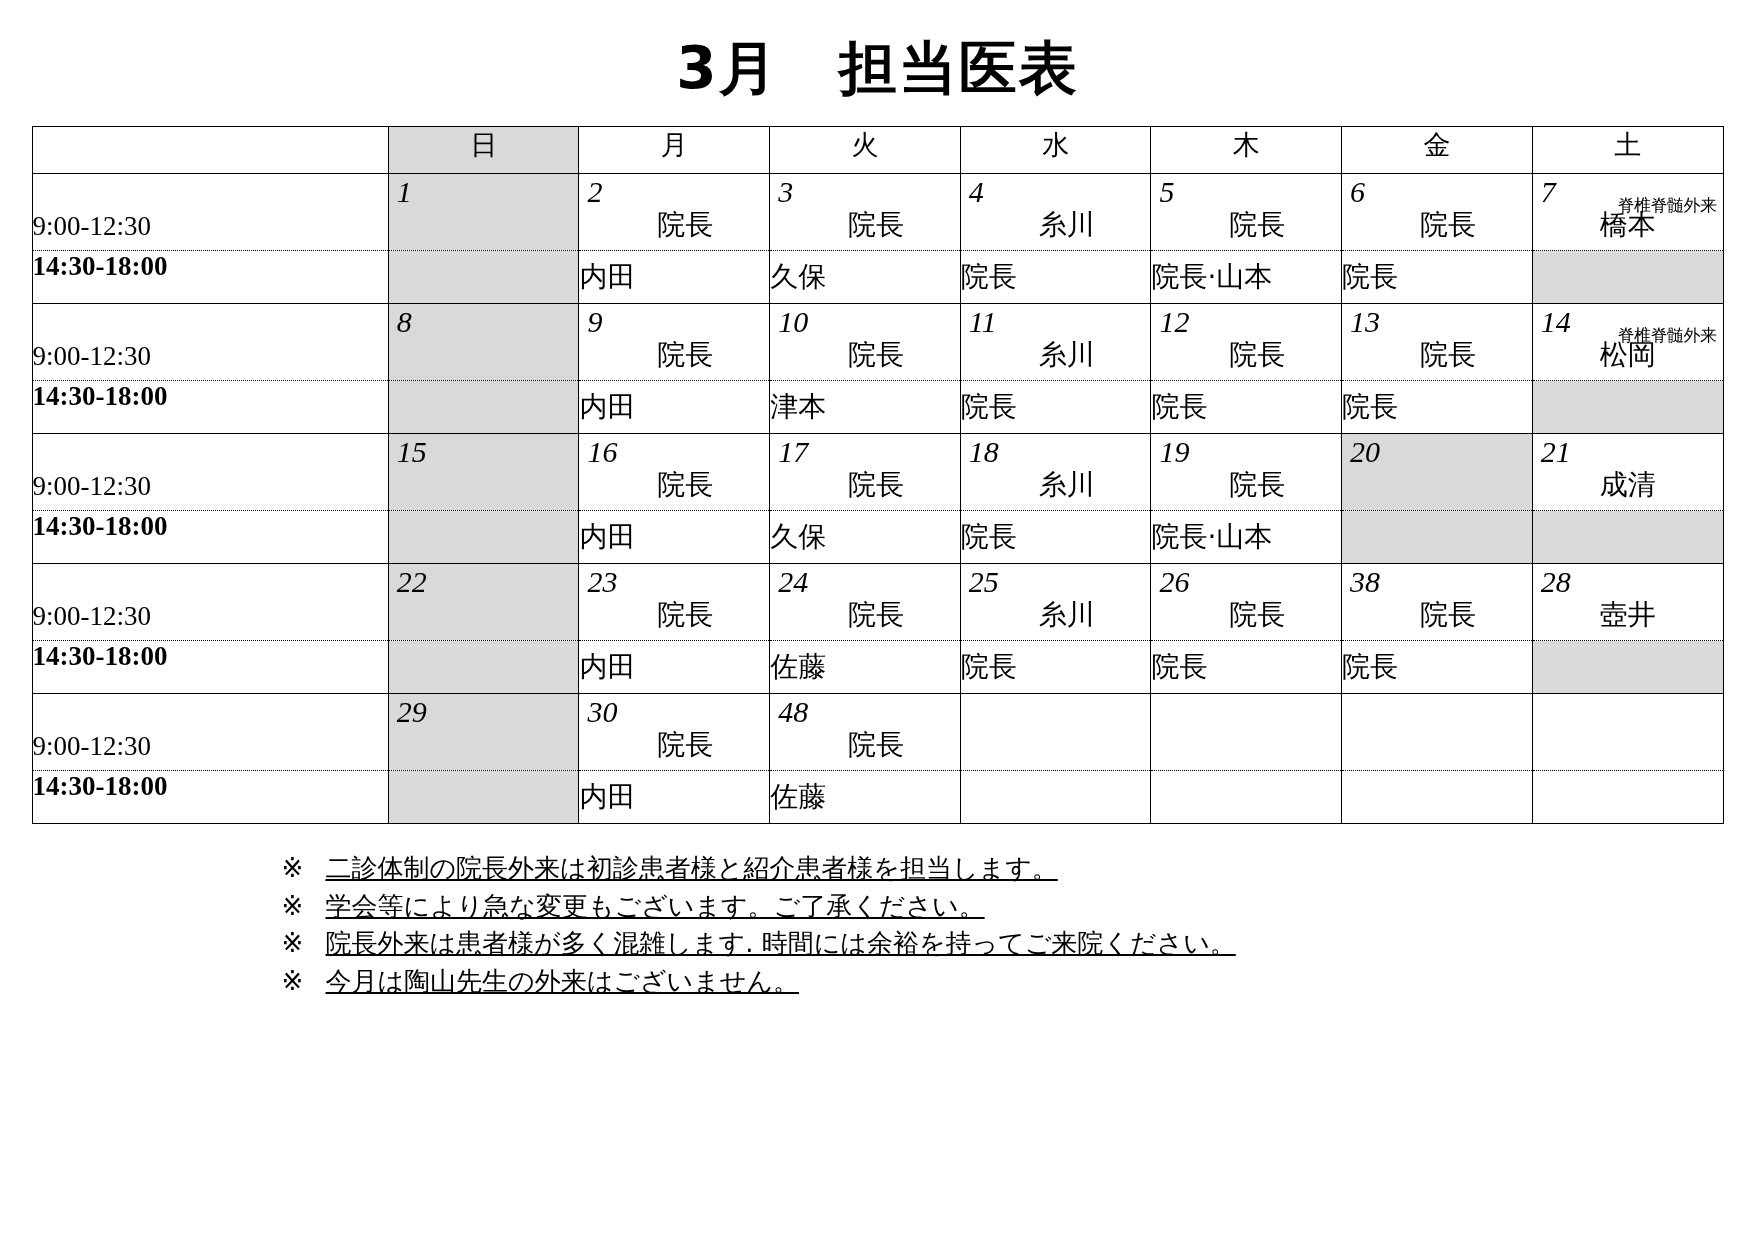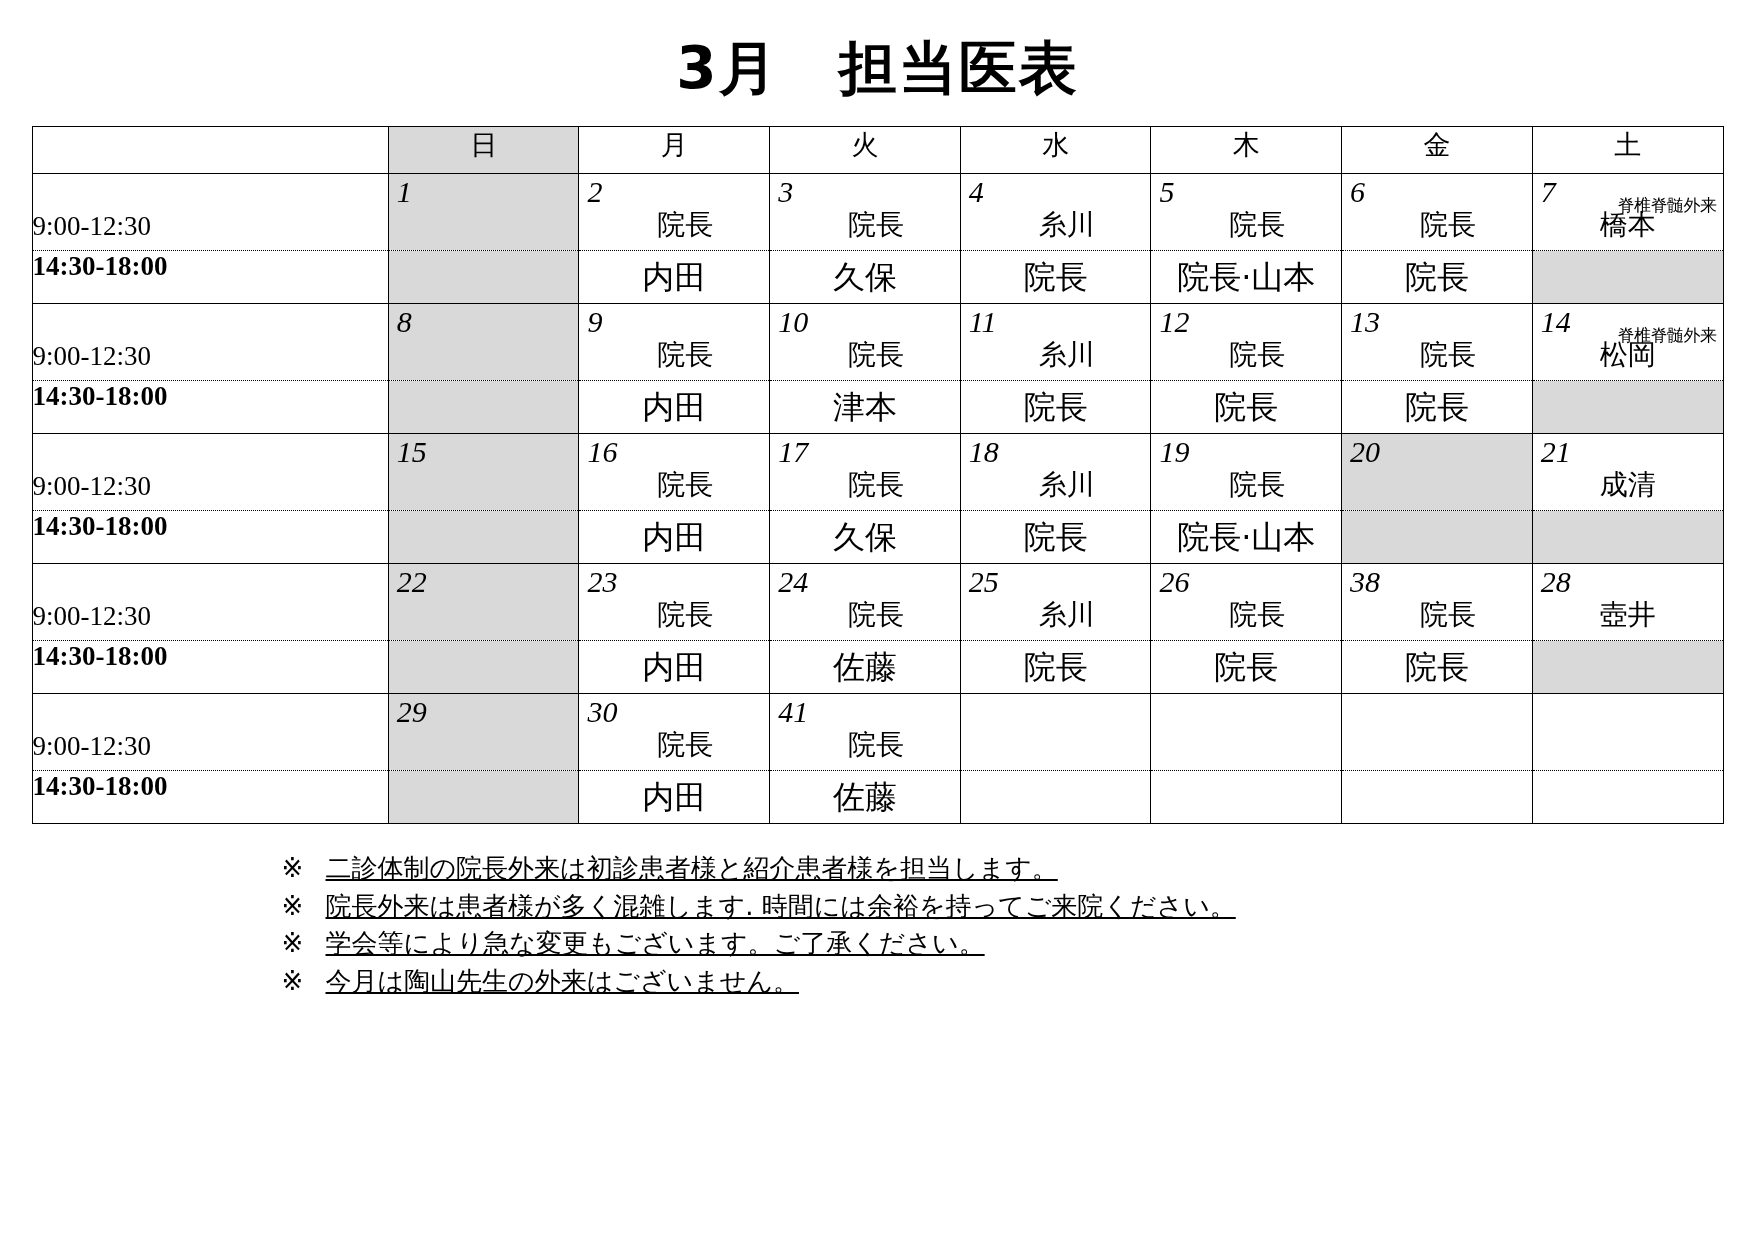--- a/index.html
+++ b/index.html
@@ -114,23 +114,23 @@
   td.daycell.am .docname {
     bottom: 6px;
     padding-left: 22px;
   }
   td.daycell.am .docname.centered {
     padding-left: 0;
   }
   td.daycell.pm .docname {
     position: static;
     display: block;
-    text-align: center;
+    text-align: left;
     line-height: 52px;
-    font-size: 32px;
+    font-size: 28px;
   }
   .notes {
     width: 1692px;
     margin: 26px auto 0 auto;
     padding-left: 250px;
     box-sizing: border-box;
     font-family: "DejaVu Sans", sans-serif;
     text-decoration: underline;
   }
   .note-line {
@@ -433,21 +433,21 @@
           <span class="daynum">29</span>
           <span class="tagtext"></span>
           <span class="docname"></span>
         </td>
         <td class="daycell am">
           <span class="daynum">30</span>
           <span class="tagtext"></span>
           <span class="docname">院長</span>
         </td>
         <td class="daycell am">
-          <span class="daynum">41</span>
+          <span class="daynum">48</span>
           <span class="tagtext"></span>
           <span class="docname">院長</span>
         </td>
         <td class="daycell am">
           <span class="daynum"></span>
           <span class="tagtext"></span>
           <span class="docname"></span>
         </td>
         <td class="daycell am">
           <span class="daynum"></span>
@@ -491,23 +491,23 @@
       </tr>
 
     </tbody>
   </table>
 
   <div class="notes">
     <div class="note-line">
       <span class="note-mark">※</span><span>二診体制の院長外来は初診患者様と紹介患者様を担当します。</span>
     </div>
     <div class="note-line">
-      <span class="note-mark">※</span><span>院長外来は患者様が多く混雑します. 時間には余裕を持ってご来院ください。</span>
+      <span class="note-mark">※</span><span>学会等により急な変更もございます。ご了承ください。</span>
     </div>
     <div class="note-line">
-      <span class="note-mark">※</span><span>学会等により急な変更もございます。ご了承ください。</span>
+      <span class="note-mark">※</span><span>院長外来は患者様が多く混雑します. 時間には余裕を持ってご来院ください。</span>
     </div>
     <div class="note-line">
       <span class="note-mark">※</span><span>今月は陶山先生の外来はございません。</span>
     </div>
   </div>
 
 </div>
 
 </body></html>

